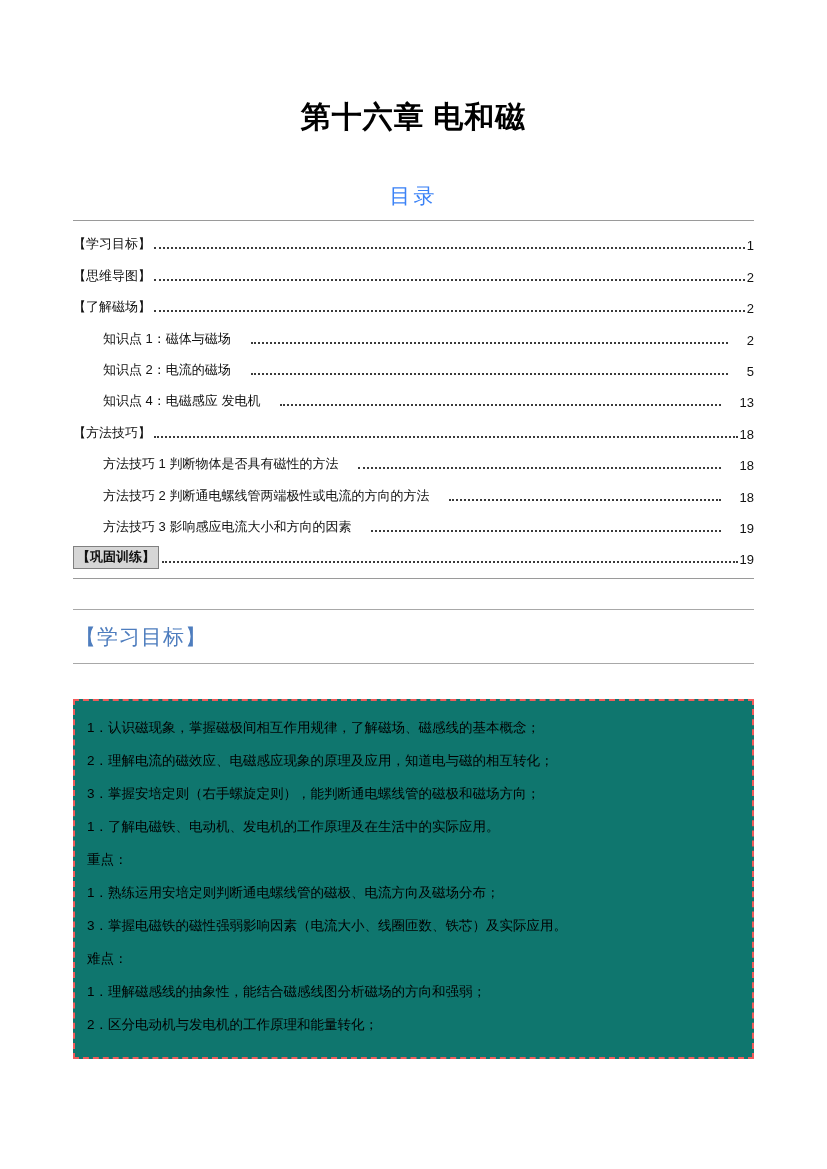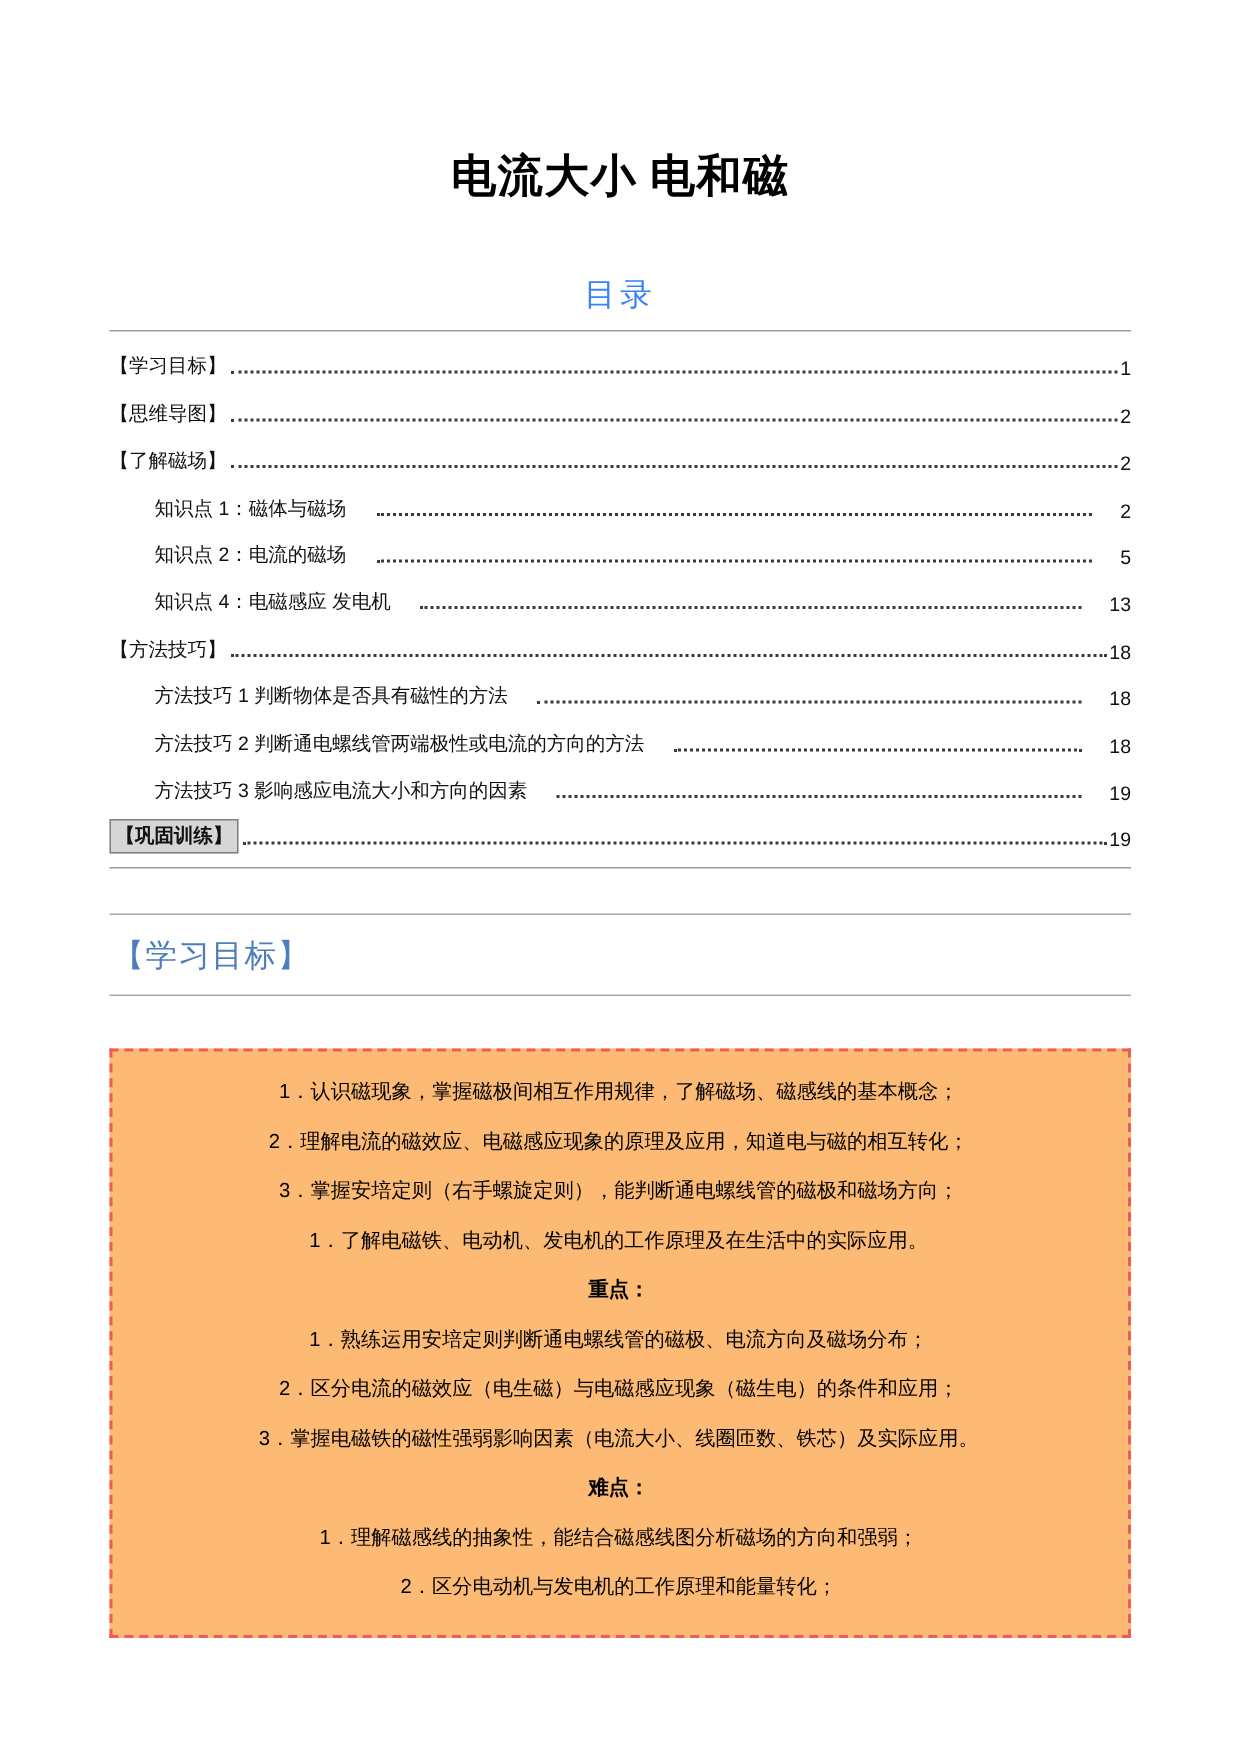--- a/index.html
+++ b/index.html
@@ -75,39 +75,38 @@
     border-bottom: 1px solid #a8a8a8;
   }
   .section-heading {
     font-size: 21px;
     color: #4e7dbe;
     padding: 13px 0 12px 2px;
     letter-spacing: 1px;
   }
   .objectives-box {
     margin-top: 35px;
-    background: #fdba74;
+    background: #0f766e;
     border: 2px dashed #f25a5a;
     padding: 10px 14px 16px 12px;
-    text-align: center;
   }
   .obj-line {
     font-size: 13.5px;
     line-height: 33px;
     color: #000000;
     white-space: nowrap;
   }
-  .obj-line.bold { font-weight: bold; }
+  .obj-line.bold { font-weight: normal; }
 </style>
 </head>
 <body>
 
 <div class="page">
 
-  <h1 class="doc-title">电流大小 电和磁</h1>
+  <h1 class="doc-title">第十六章 电和磁</h1>
 
   <div class="toc-heading">目录</div>
   <div class="rule"></div>
 
   <div class="toc">
 
     <div class="toc-row l1">
       <span class="toc-label">【学习目标】</span>
       <span class="toc-leader"></span>
       <span class="toc-page">1</span>
@@ -181,20 +180,19 @@
     <div class="section-heading">【学习目标】</div>
   </div>
 
   <div class="objectives-box">
     <div class="obj-line">1．认识磁现象，掌握磁极间相互作用规律，了解磁场、磁感线的基本概念；</div>
     <div class="obj-line">2．理解电流的磁效应、电磁感应现象的原理及应用，知道电与磁的相互转化；</div>
     <div class="obj-line">3．掌握安培定则（右手螺旋定则），能判断通电螺线管的磁极和磁场方向；</div>
     <div class="obj-line">1．了解电磁铁、电动机、发电机的工作原理及在生活中的实际应用。</div>
     <div class="obj-line bold">重点：</div>
     <div class="obj-line">1．熟练运用安培定则判断通电螺线管的磁极、电流方向及磁场分布；</div>
-    <div class="obj-line">2．区分电流的磁效应（电生磁）与电磁感应现象（磁生电）的条件和应用；</div>
     <div class="obj-line">3．掌握电磁铁的磁性强弱影响因素（电流大小、线圈匝数、铁芯）及实际应用。</div>
     <div class="obj-line bold">难点：</div>
     <div class="obj-line">1．理解磁感线的抽象性，能结合磁感线图分析磁场的方向和强弱；</div>
     <div class="obj-line">2．区分电动机与发电机的工作原理和能量转化；</div>
   </div>
 
 </div>
 
 </body></html>

